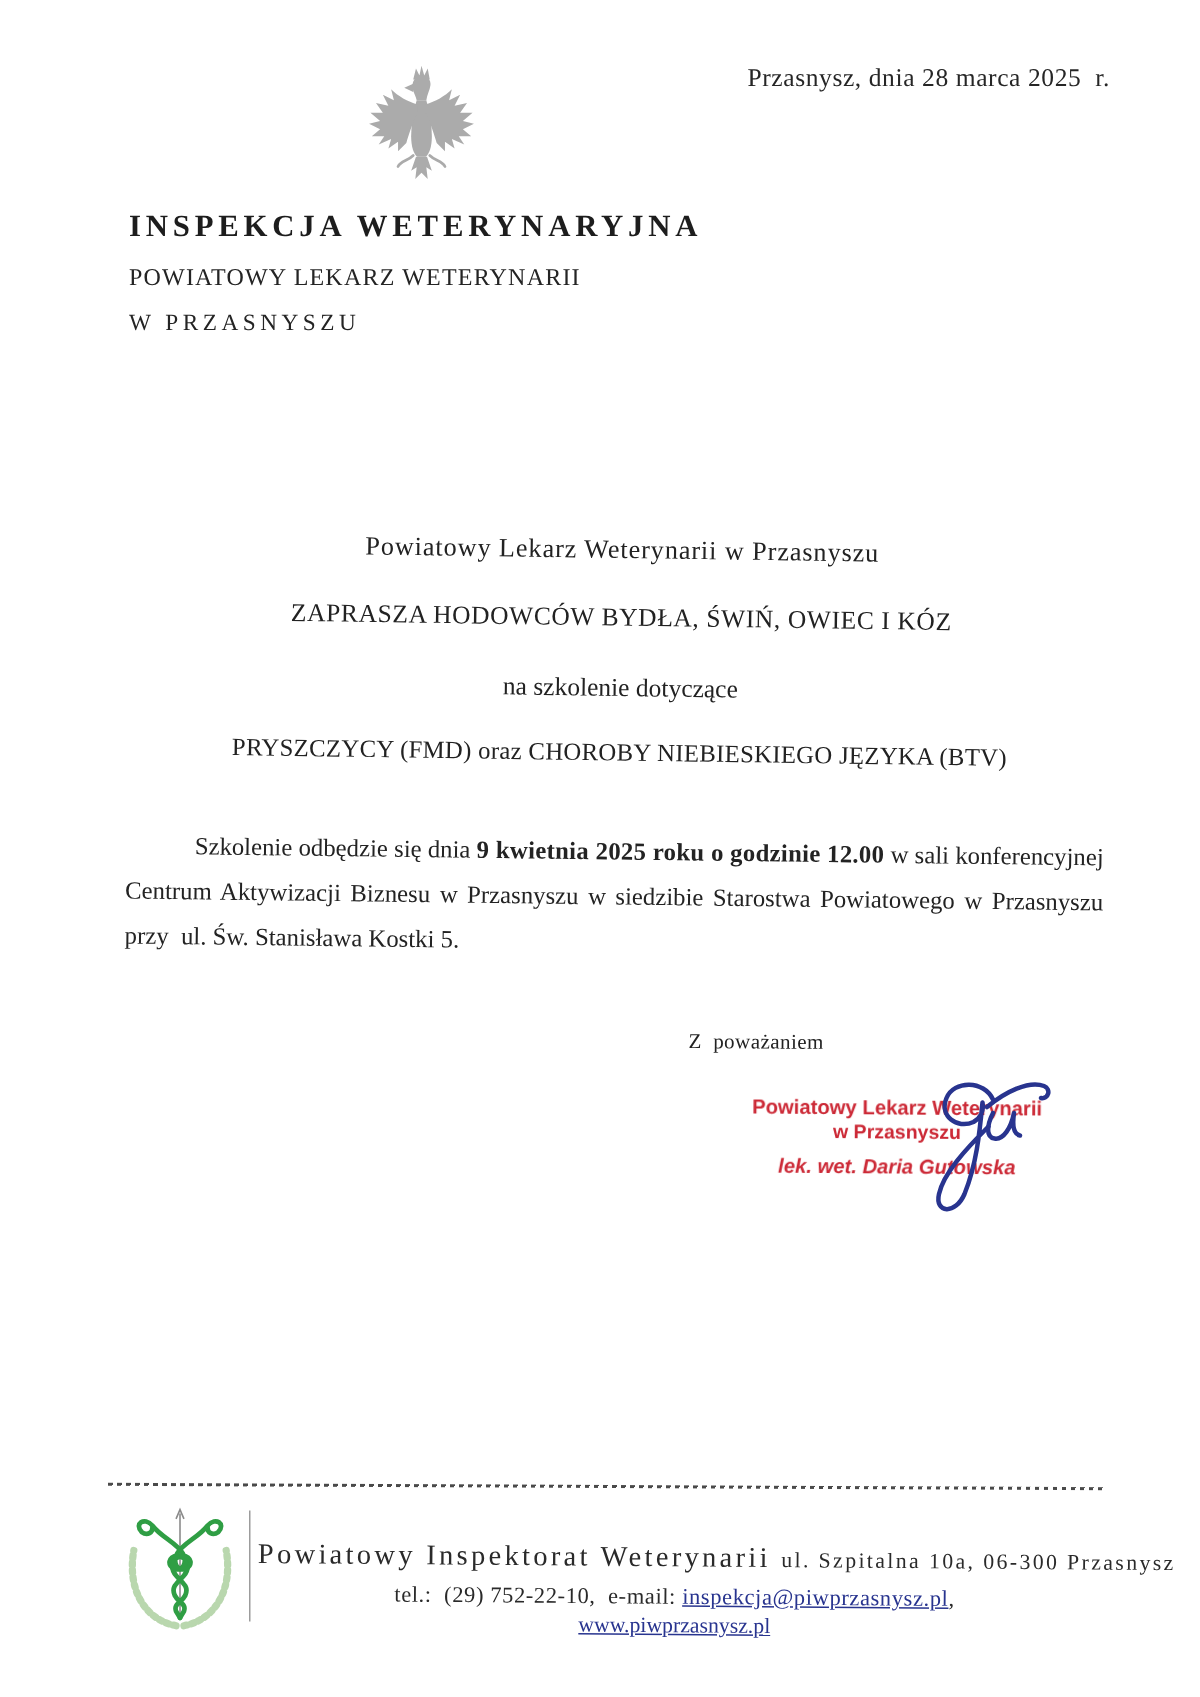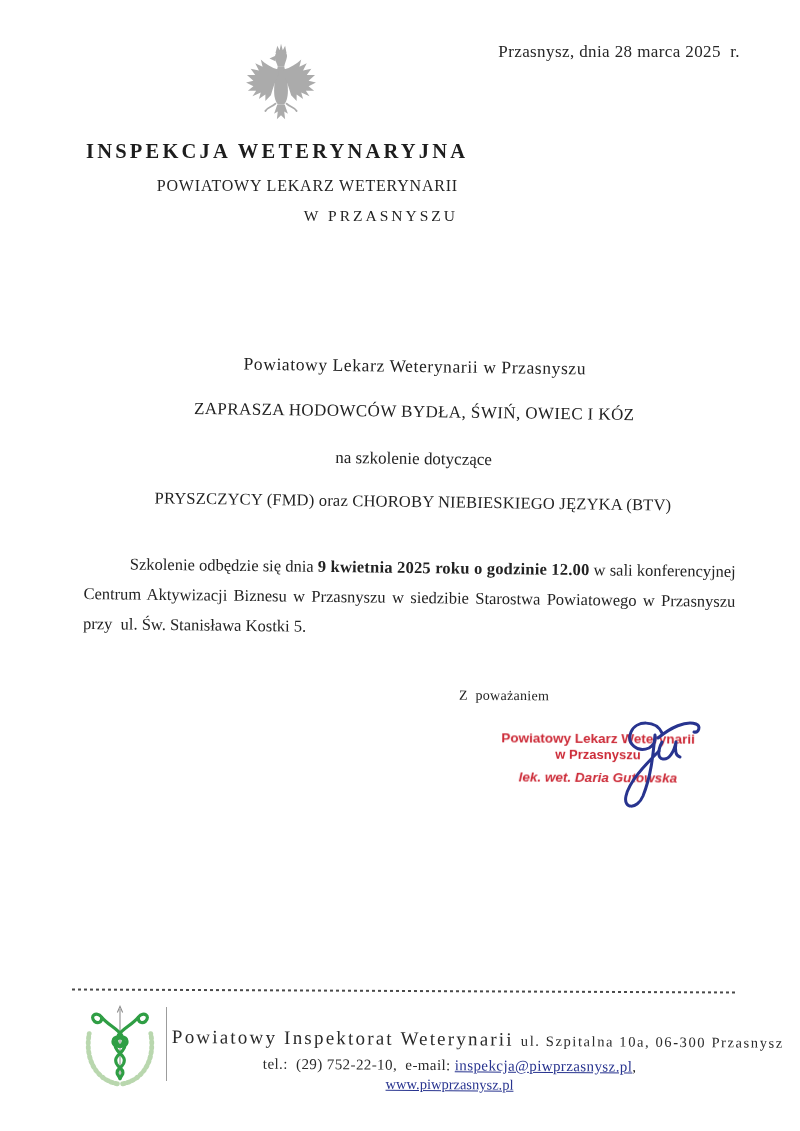--- a/index.html
+++ b/index.html
@@ -9,21 +9,21 @@
   }
   .abs{position:absolute;}
 
   
   .dateline{top:42px;right:60px;font-size:17px;letter-spacing:.4px;color:#262626;margin-left:46px;}
 
   
   .eagle{left:235px;top:42px;width:92px;height:92px;filter:blur(.4px);opacity:.92;}
 
   
-  .letterhead{left:86px;top:140px;width:372px;text-align:right;}
+  .letterhead{left:86px;top:140px;width:372px;text-align:left;}
   .letterhead .org{font-size:20.5px;font-weight:bold;letter-spacing:3.2px;color:#1d1d1d;white-space:nowrap;}
   .letterhead .office{margin-top:14px;font-size:16px;letter-spacing:.8px;color:#242424;white-space:nowrap;}
   .letterhead .city{margin-top:12px;font-size:15.5px;letter-spacing:3px;color:#242424;white-space:nowrap;}
 
   
   .invitation{left:60px;top:356px;width:710px;text-align:center;transform:rotate(.8deg);transform-origin:50% 0;}
   .invitation .l1{font-size:17.5px;letter-spacing:.6px;margin:0 0 25px 0;}
   .invitation .l2{font-size:17px;letter-spacing:.4px;margin:0 0 27px 0;}
   .invitation .l3{font-size:17px;margin:0 0 23px 0;}
   .invitation .l4{font-size:16.5px;letter-spacing:.2px;margin:0;}

